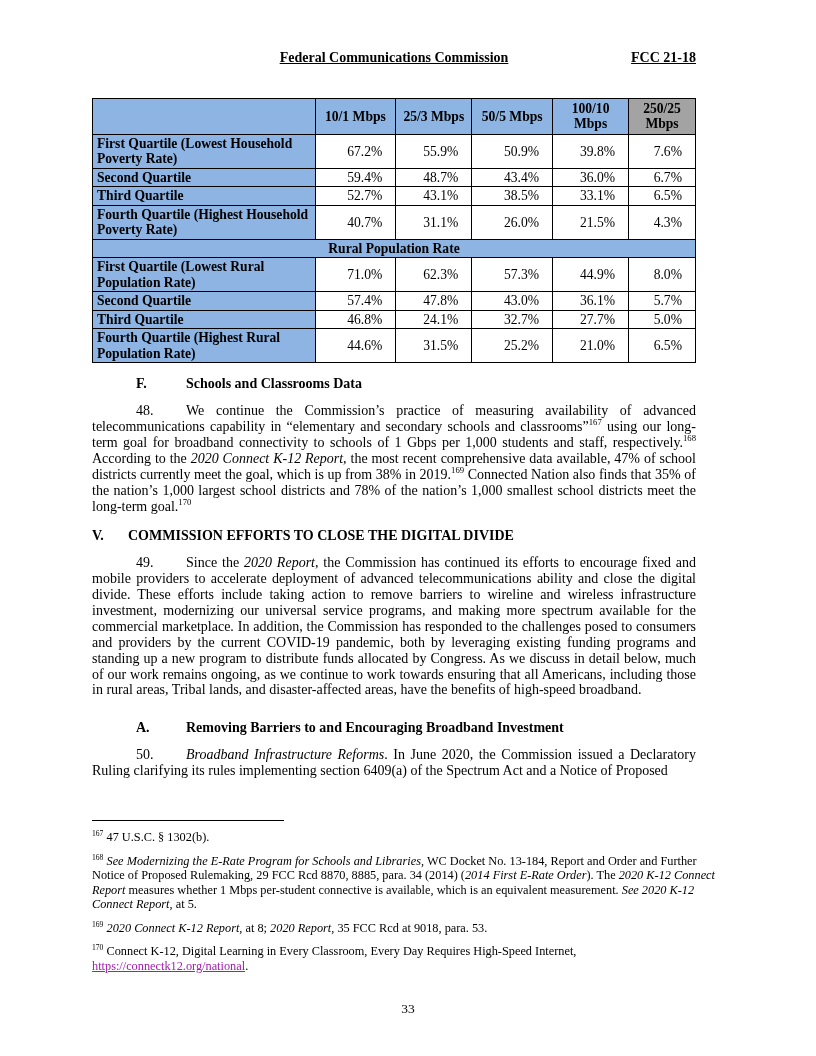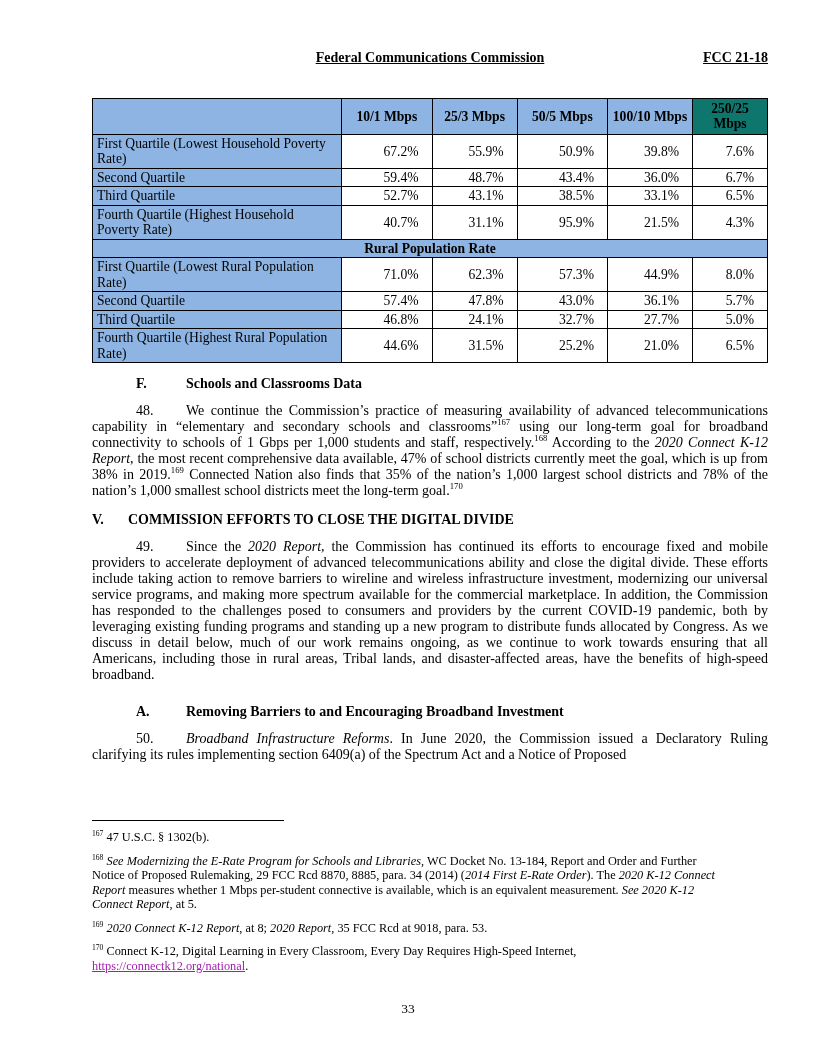--- a/index.html
+++ b/index.html
@@ -1,28 +1,28 @@
 <!DOCTYPE html>
 <html><head>
 <meta charset="utf-8">
 <style>
   html,body{margin:0;padding:0;background:#ffffff;}
   .page{
     width:816px;height:1056px;margin:0 auto;background:#fff;position:relative;
     font-family:"Liberation Serif","DejaVu Serif",serif;font-size:14px;line-height:1.14;color:#000;
-    padding:50px 48px 0 92px;box-sizing:border-box;overflow:hidden;
+    padding:50px 120px 0 92px;box-sizing:border-box;overflow:hidden;
   }
   .doc-header{position:relative;text-align:center;font-weight:bold;font-size:14px;height:20px;}
   .hdr-center{text-decoration:underline;}
   .hdr-right{position:absolute;right:0;top:0;text-decoration:underline;}
 
   table.qtable{border-collapse:collapse;width:100%;margin-top:28px;font-size:13.6px;table-layout:fixed;}
   .qtable th,.qtable td{border:1px solid #000;}
   .qtable th{font-weight:bold;text-align:center;padding:2px 2px;vertical-align:middle;}
-  td.rowlabel{font-weight:normal;text-align:left;padding:1px 4px;vertical-align:middle;}
+  td.rowlabel{font-weight:bold;text-align:left;padding:1px 4px;vertical-align:middle;}
   td.val{text-align:right;padding:1px 13px 1px 2px;background:#fff;vertical-align:middle;}
   td.section{font-weight:bold;text-align:center;padding:1px 4px;}
 
   .heading{font-weight:bold;margin:13px 0 0 0;}
   .heading-a{margin-top:22px;}
   .body-para{text-align:justify;margin:11px 0 0 0;}
   .indent1{text-indent:44px;}
   .tabnum{display:inline-block;text-indent:0;}
   .w48{width:50px;}
   .w36{width:36px;}
@@ -53,21 +53,21 @@
         <col style="width: 12.6%;">
         <col style="width: 11.1%;">
       </colgroup>
     <thead>
       <tr>
           <th style="background: rgb(141, 180, 226);"></th>
           <th style="background: rgb(141, 180, 226);">10/1 Mbps</th>
           <th style="background: rgb(141, 180, 226);">25/3 Mbps</th>
           <th style="background: rgb(141, 180, 226);">50/5 Mbps</th>
           <th style="background: rgb(141, 180, 226);">100/10 Mbps</th>
-          <th style="background: #0f766e;">250/25 Mbps</th>
+          <th style="background: #a3a3a3;">250/25 Mbps</th>
         </tr>
     </thead>
     <tbody>
         <tr>
           <td class="rowlabel" style="background: rgb(141, 180, 226);">First Quartile (Lowest Household Poverty Rate)</td>
           <td class="val">67.2%</td>
           <td class="val">55.9%</td>
           <td class="val">50.9%</td>
           <td class="val">39.8%</td>
           <td class="val">7.6%</td>
@@ -85,21 +85,21 @@
           <td class="val">52.7%</td>
           <td class="val">43.1%</td>
           <td class="val">38.5%</td>
           <td class="val">33.1%</td>
           <td class="val">6.5%</td>
         </tr>
         <tr>
           <td class="rowlabel" style="background: rgb(141, 180, 226);">Fourth Quartile (Highest Household Poverty Rate)</td>
           <td class="val">40.7%</td>
           <td class="val">31.1%</td>
-          <td class="val">95.9%</td>
+          <td class="val">26.0%</td>
           <td class="val">21.5%</td>
           <td class="val">4.3%</td>
         </tr>
         <tr>
           <td colspan="6" class="section" style="background: rgb(141, 180, 226);">Rural Population Rate</td>
         </tr>
         <tr>
           <td class="rowlabel" style="background: rgb(141, 180, 226);">First Quartile (Lowest Rural Population Rate)</td>
           <td class="val">71.0%</td>
           <td class="val">62.3%</td>

